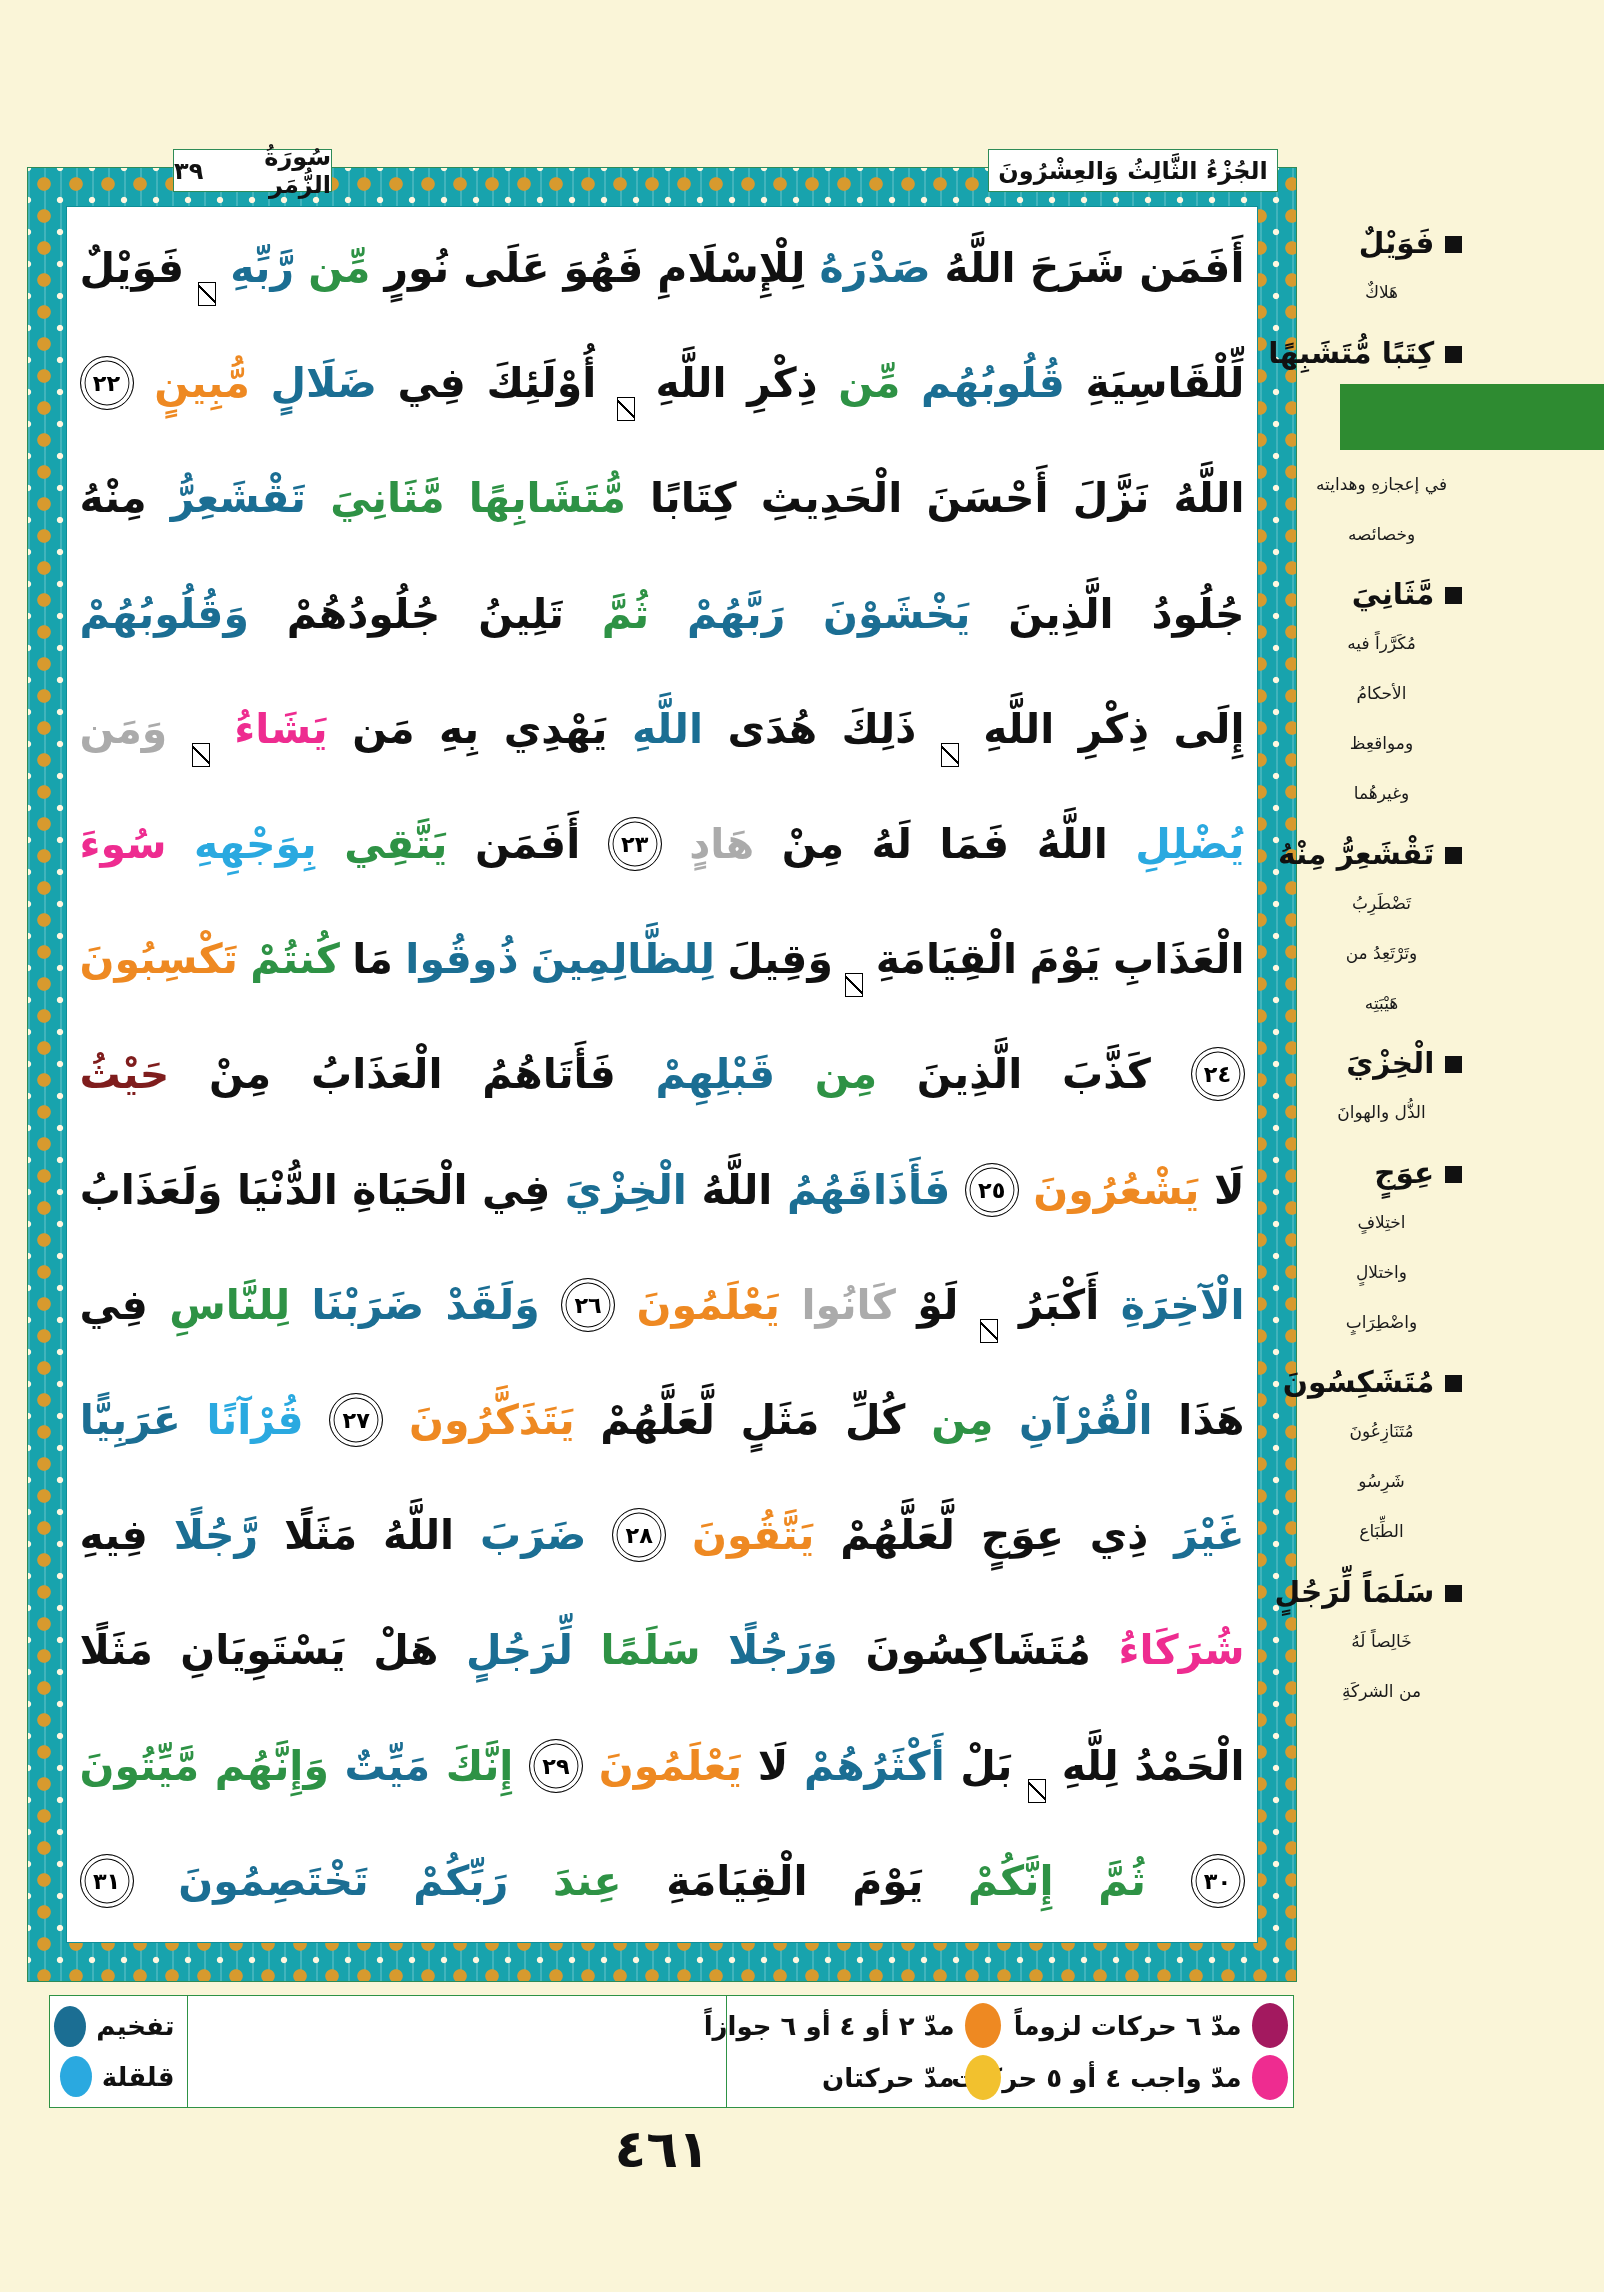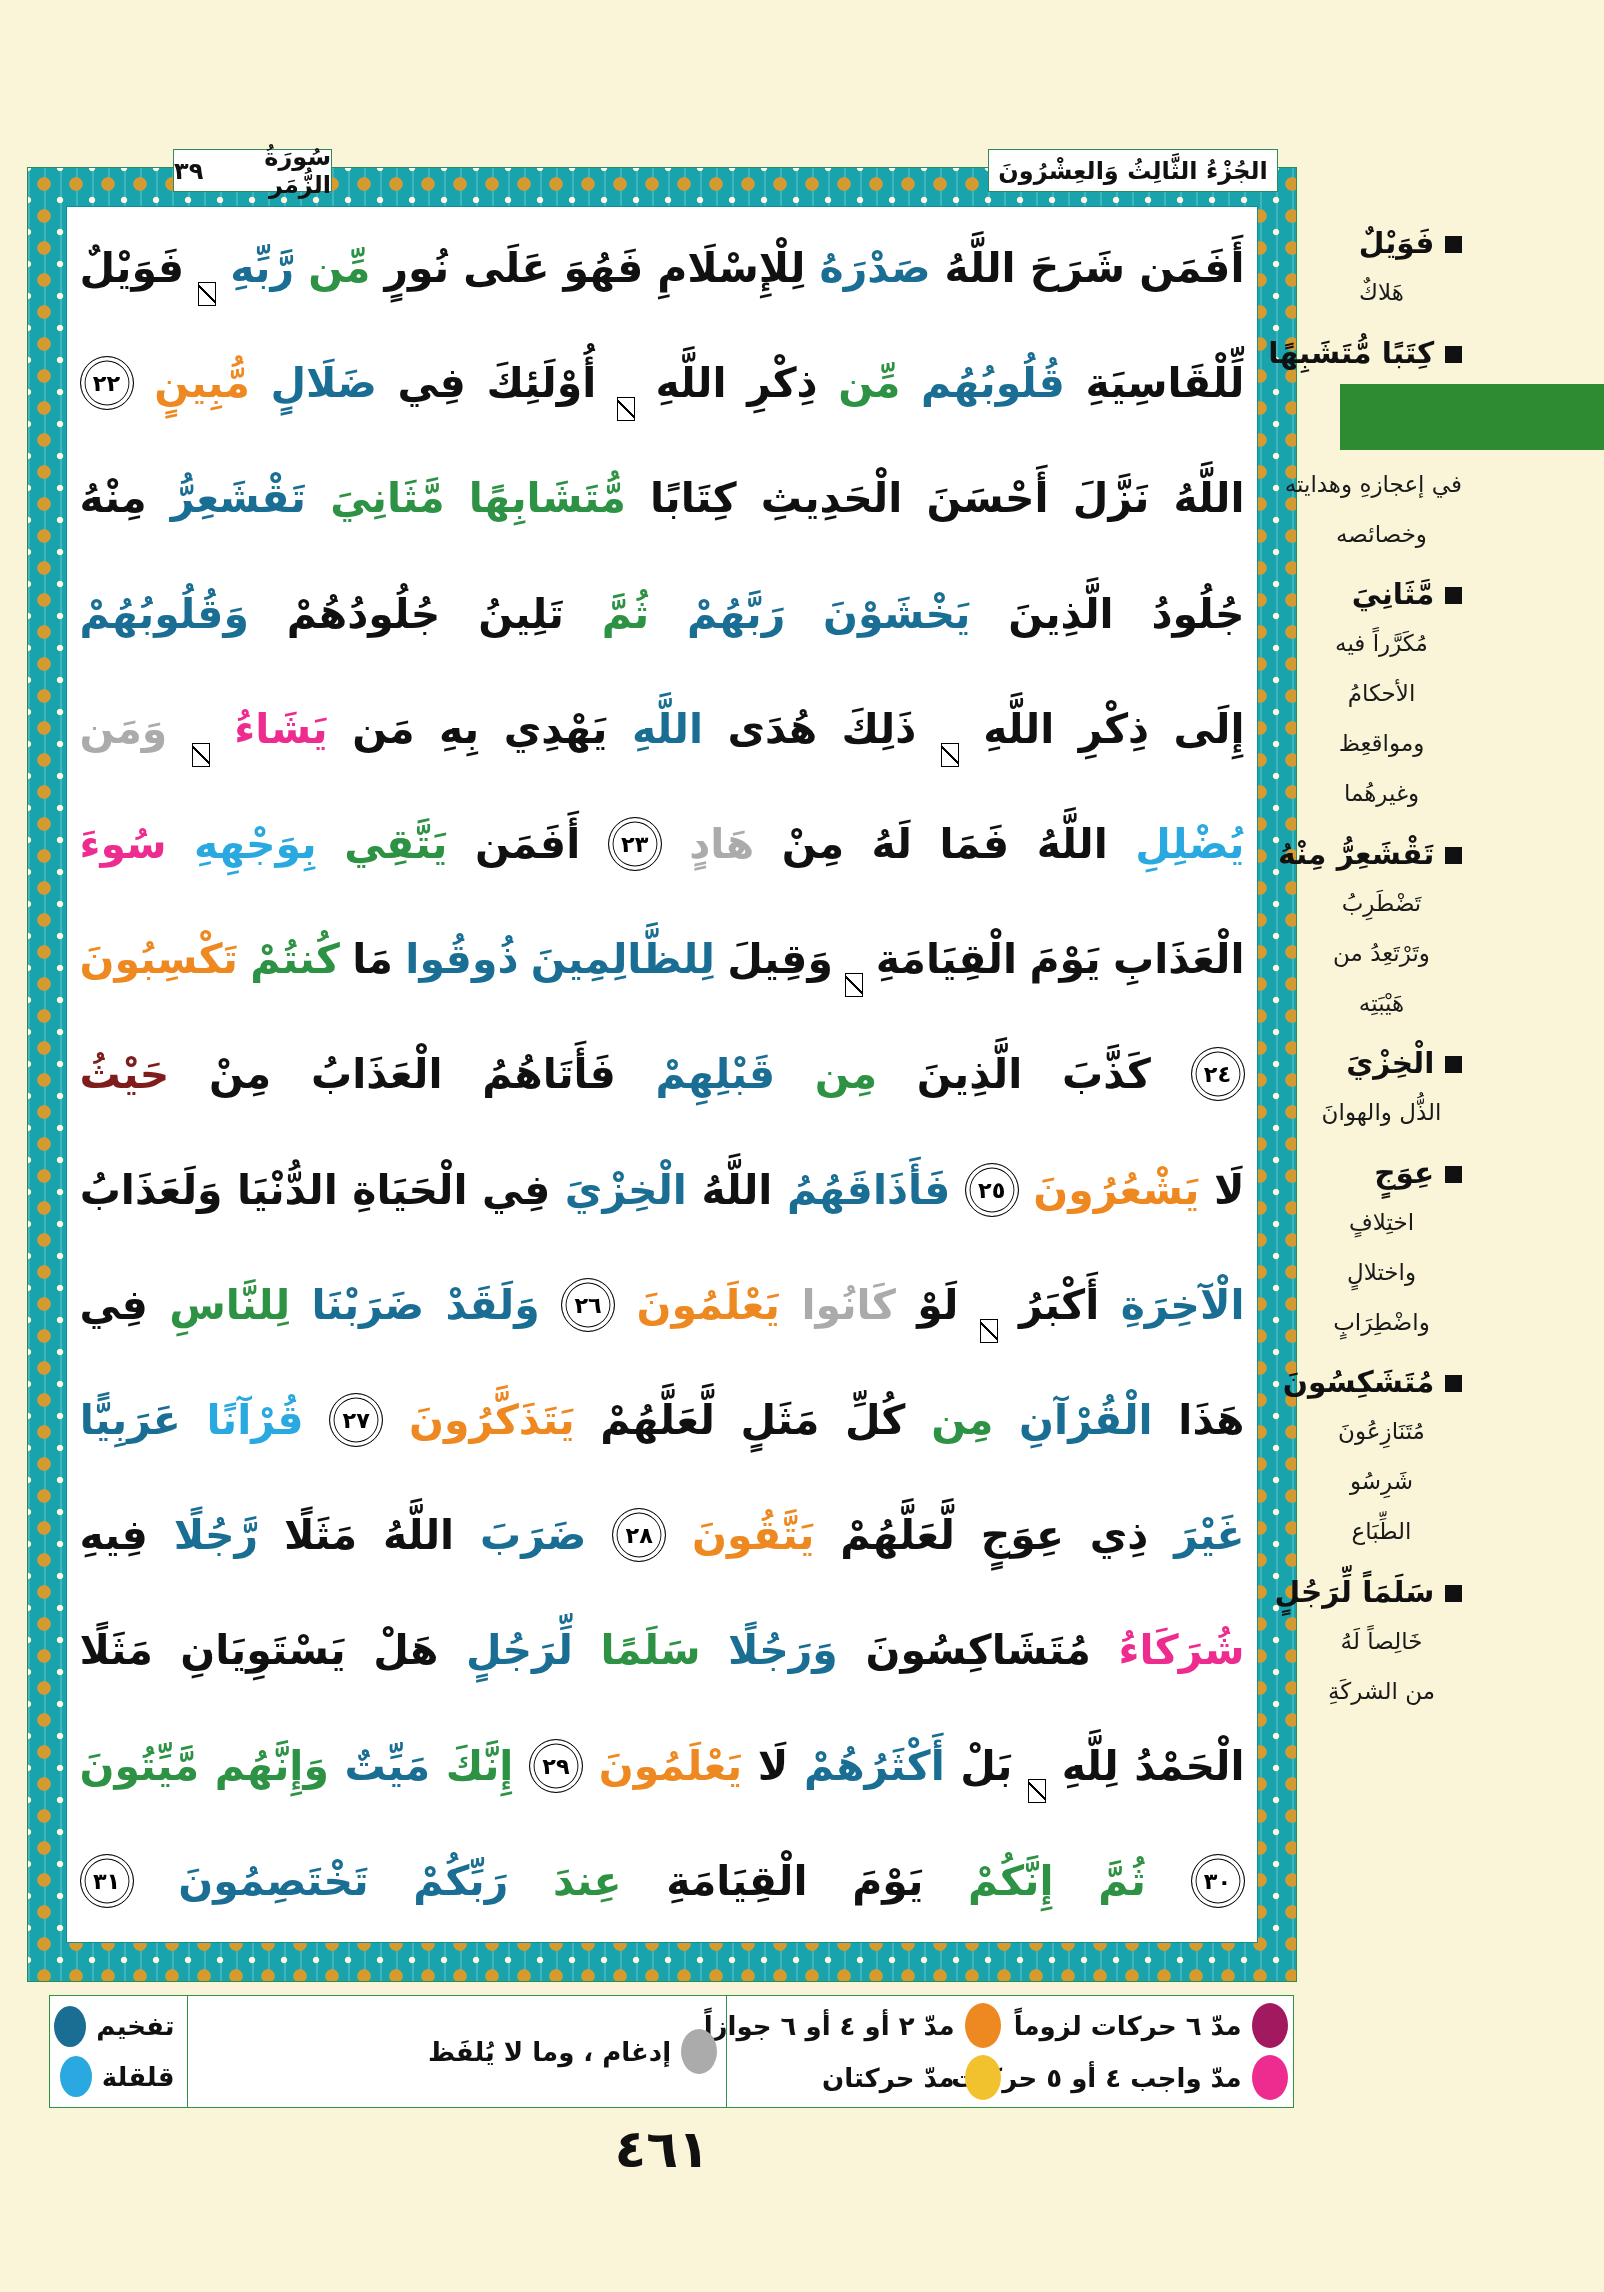--- a/index.html
+++ b/index.html
@@ -110,21 +110,21 @@
   .bullet {
     display: inline-block;
     width: 17px; height: 17px;
     background: #111;
     margin-inline-end: 10.7px;
   }
   .def {
     direction: rtl;
     text-align: center;
     white-space: nowrap;
-    font-size: 23px;
+    font-size: 17px;
     color: #1a1a1a;
     line-height: 50px;
     overflow: visible;
   }
   .note-bar {
     height: 66px;
     width: 265px;
     margin: 7.2px -143px 9px auto;
   }
 
@@ -452,24 +452,20 @@
       <div class="legend-item">
         <span class="swatch" style="background: rgb(238, 44, 144);"></span>
         <span>مدّ واجب ٤ أو ٥ حركات</span>
       </div>
       <div class="legend-item">
         <span class="swatch" style="background: rgb(242, 193, 46);"></span>
         <span>مدّ حركتان</span>
       </div>
     </div>
   <div class="cell cell-ghunnah">
-      <div class="legend-item">
-        <span class="swatch" style="background: rgb(171, 171, 171);"></span>
-        <span>إدغام ، وما لا يُلفَظ</span>
-      </div>
     </div>
   <div class="cell cell-tafkheem">
       <div class="legend-item">
         <span>تفخيم</span>
         <span class="swatch" style="background: rgb(27, 110, 147);"></span>
       </div>
       <div class="legend-item">
         <span>قلقلة</span>
         <span class="swatch" style="background: rgb(42, 169, 224);"></span>
       </div>

